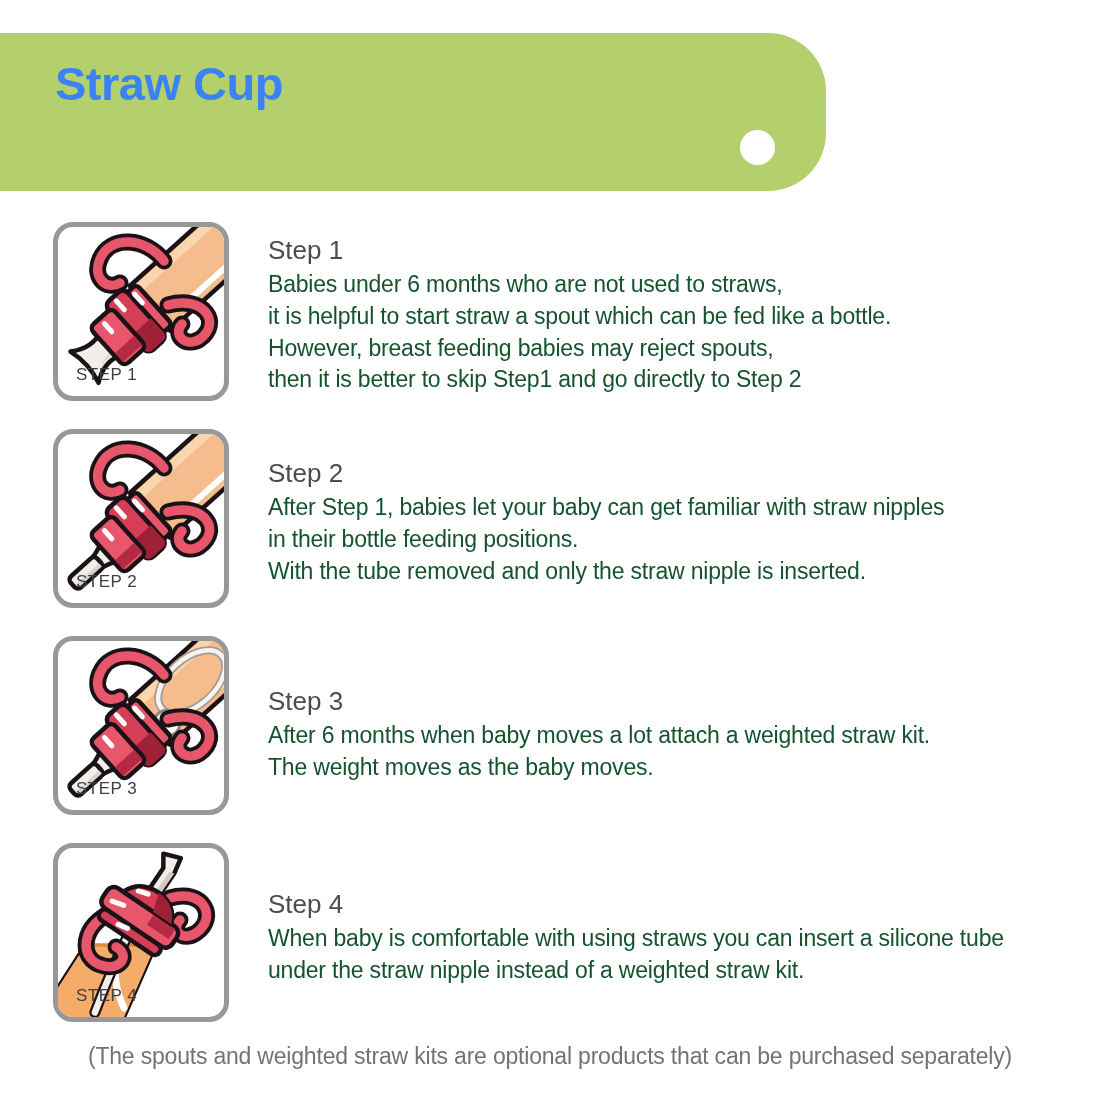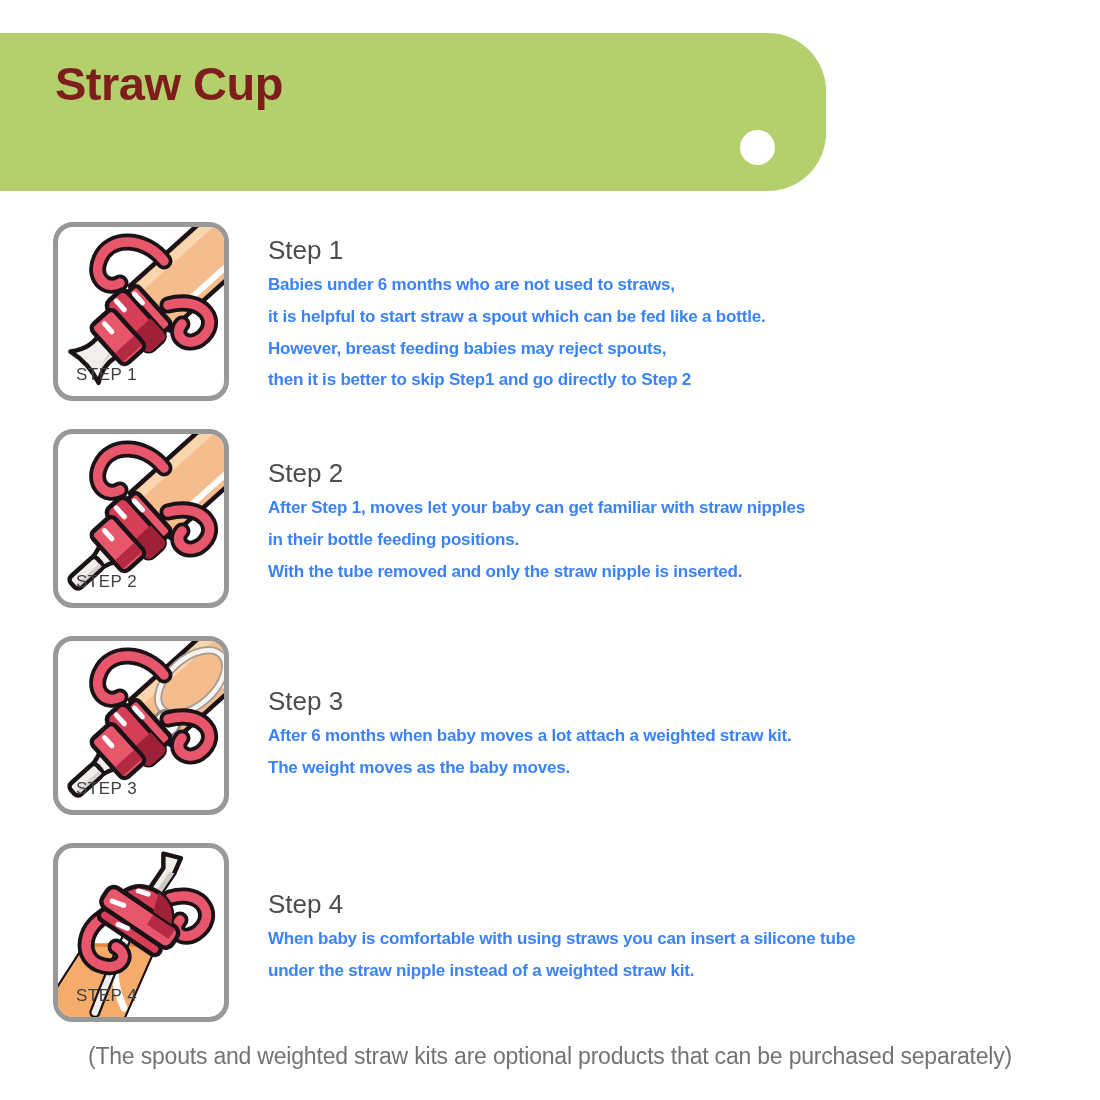--- a/index.html
+++ b/index.html
@@ -9,39 +9,39 @@
   }
   
   .banner{
     position:absolute;left:0;top:33px;width:826px;height:158px;
     background:#b3d06c;border-radius:0 58px 58px 0;
   }
   .banner-hole{
     position:absolute;left:740px;top:97px;width:35px;height:35px;
     border-radius:50%;background:#ffffff;
   }
-  .title{position:absolute;left:55px;top:57px;color:#7f1d1d;letter-spacing:-0.5px;}
+  .title{position:absolute;left:55px;top:57px;color:#3b82f6;letter-spacing:-0.5px;}
   .title-line1{font-size:47px;font-weight:700;line-height:54px;}
   .title-line2{font-size:45px;font-weight:400;line-height:54px;}
   
   .step-box{
     position:absolute;left:53px;width:166px;height:169px;
     border:5px solid #989898;border-radius:20px;background:#ffffff;overflow:hidden;
   }
   .step-box svg{position:absolute;left:0;top:0;width:166px;height:169px;}
   .step-label{
     position:absolute;left:18px;bottom:11px;font-size:17px;color:#3d4145;
     letter-spacing:0.5px;font-weight:400;
   }
   .box1{top:222px;} .box2{top:429px;} .box3{top:636px;} .box4{top:843px;}
   
   .step-text{position:absolute;left:268px;}
   .txt1{top:233px;} .txt2{top:456px;} .txt3{top:684px;} .txt4{top:887px;}
   .step-heading{font-size:26px;color:#4a4d50;line-height:34px;margin-bottom:2px;}
-  .step-line{font-size:17px;line-height:31.8px;color:#3b82f6;letter-spacing:-0.2px;font-weight:bold;}
+  .step-line{font-size:23px;line-height:31.8px;color:#14532d;letter-spacing:-0.2px;}
   
   .footer-note{
     position:absolute;left:0;top:1043px;width:1100px;text-align:center;
     font-size:23px;color:#737373;letter-spacing:-0.2px;
   }
   
   .ol{stroke:#1a1216;stroke-width:4.5;stroke-linejoin:round;}
   .h-out{fill:none;stroke:#1a1216;stroke-width:17;stroke-linecap:round;}
   .h-in{fill:none;stroke:#e8566b;stroke-width:9.5;stroke-linecap:round;}
   .glint{fill:none;stroke:#ffffff;stroke-width:5;stroke-linecap:round;}
@@ -191,21 +191,21 @@
   <div class="step-text txt1">
     <div class="step-heading">Step 1</div>
     <div class="step-line">Babies under 6 months who are not used to straws,</div>
     <div class="step-line">it is helpful to start straw a spout which can be fed like a bottle.</div>
     <div class="step-line">However, breast feeding babies may reject spouts,</div>
     <div class="step-line">then it is better to skip Step1 and go directly to Step 2</div>
   </div>
 
   <div class="step-text txt2">
     <div class="step-heading">Step 2</div>
-    <div class="step-line">After Step 1, moves let your baby can get familiar with straw nipples</div>
+    <div class="step-line">After Step 1, babies let your baby can get familiar with straw nipples</div>
     <div class="step-line">in their bottle feeding positions.</div>
     <div class="step-line">With the tube removed and only the straw nipple is inserted.</div>
   </div>
 
   <div class="step-text txt3">
     <div class="step-heading">Step 3</div>
     <div class="step-line">After 6 months when baby moves a lot attach a weighted straw kit.</div>
     <div class="step-line">The weight moves as the baby moves.</div>
   </div>
 

